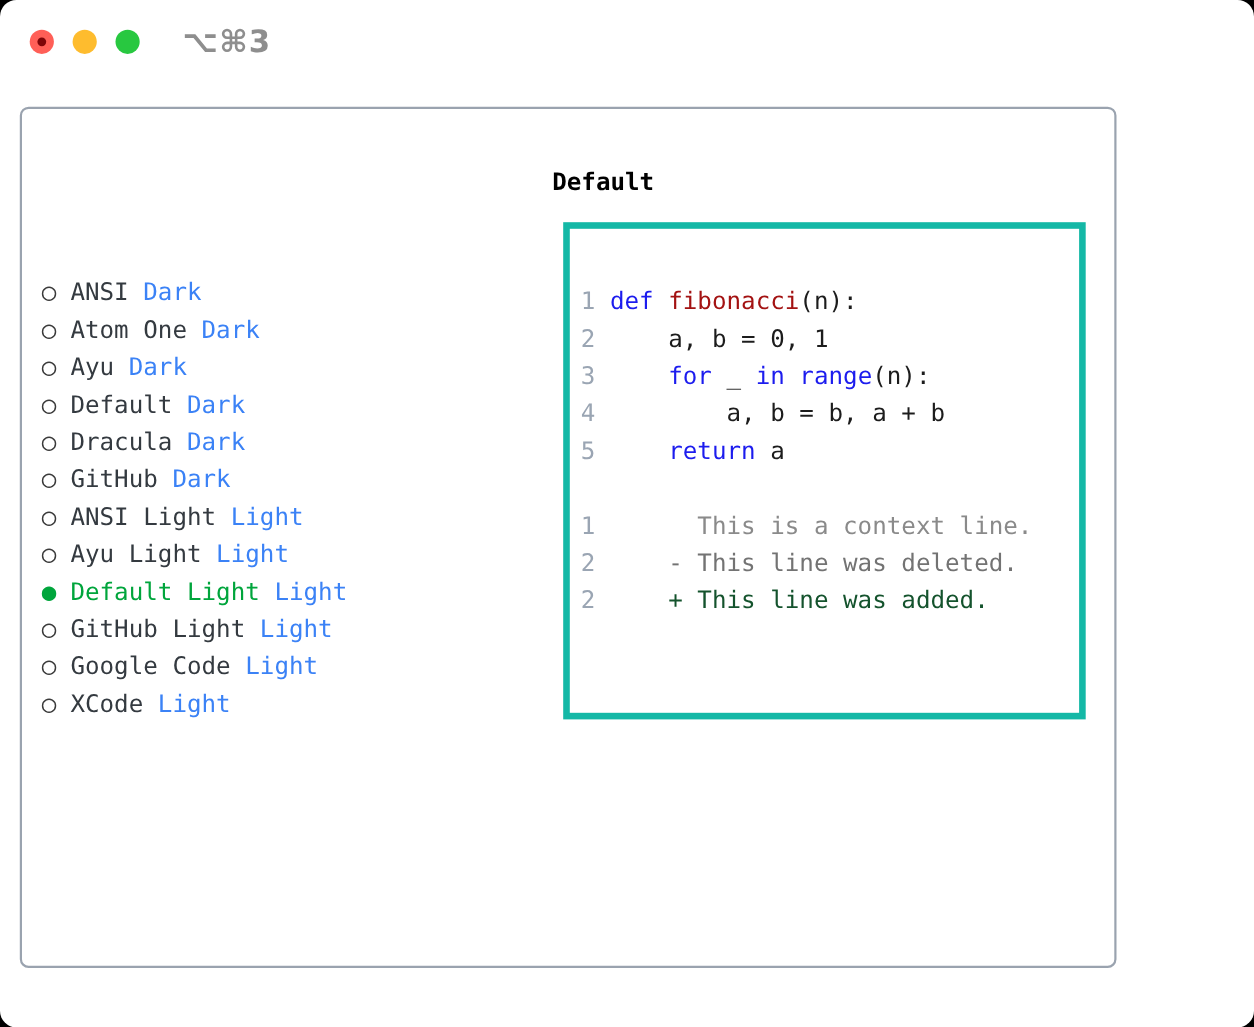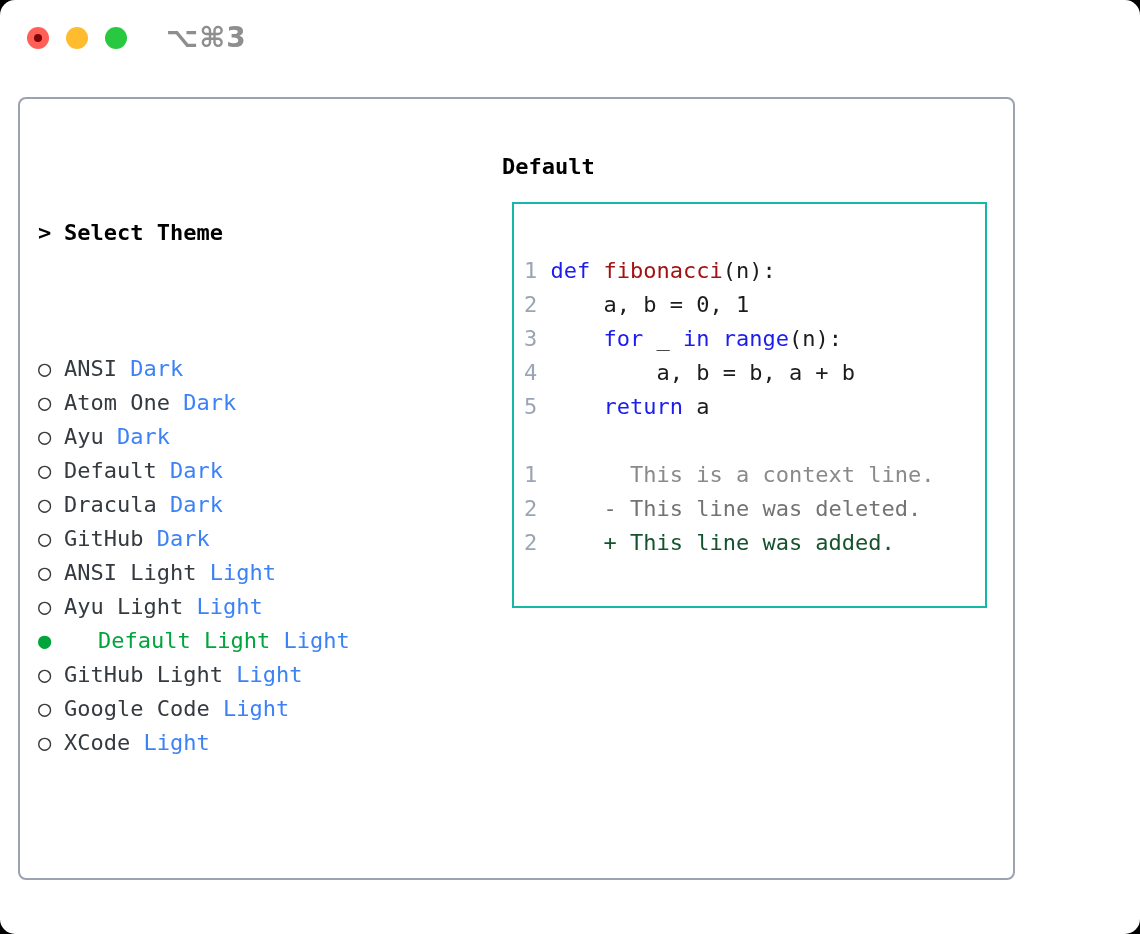--- a/index.html
+++ b/index.html
@@ -79,37 +79,37 @@
   .row.blank { height: 34px; }
   .mark {
     display: inline-block;
     width: 26px;
     color: #3a3a3a;
   }
   .mark.cursor { color: #000; font-weight: bold; }
   .mark.sel { color: #00a53c; }
   .hdr { color: #000; font-weight: bold; }
   .t-name { color: #343a40; }
-  .t-name.sel { color: #00a53c; margin-left: 34px; }
+  .t-name.sel { color: #00a53c; }
   .t-variant { color: #3b82f6; }
   .option { cursor: default; }
   
   .preview-title {
     position: absolute;
     left: 482px; top: 51px;  
     font-size: 22px;
     line-height: 34px;
     font-weight: bold;
     color: #000;
   }
   .preview-box {
     position: absolute;
     left: 492px; top: 103px;  
-    width: 475px; height: 406px;
-    border: 2px solid #14b8a6;
+    width: 475px; height: 452px;
+    border: 6px solid #14b8a6;
     box-sizing: border-box;
     background: #fff;
     overflow: hidden;
   }
   .code {
     padding: 50px 0 0 10px;
     font-size: 22px;
     line-height: 34px;
     white-space: pre;
     color: #1c1c1c;
@@ -139,21 +139,20 @@
       <div class="light red"></div>
       <div class="light yellow"></div>
       <div class="light green"></div>
     </div>
     <div class="shortcut">⌥⌘3</div>
   </div>
 
   <div class="panel">
 
     <div class="left-col">
-      <div class="row"><span class="mark cursor">&gt;</span><span class="hdr">Select Theme</span></div>
 
       <div id="theme-list"><div class="row option"><span class="mark">○</span><span class="t-name">ANSI</span><span class="t-variant"> Dark</span></div><div class="row option"><span class="mark">○</span><span class="t-name">Atom One</span><span class="t-variant"> Dark</span></div><div class="row option"><span class="mark">○</span><span class="t-name">Ayu</span><span class="t-variant"> Dark</span></div><div class="row option"><span class="mark">○</span><span class="t-name">Default</span><span class="t-variant"> Dark</span></div><div class="row option"><span class="mark">○</span><span class="t-name">Dracula</span><span class="t-variant"> Dark</span></div><div class="row option"><span class="mark">○</span><span class="t-name">GitHub</span><span class="t-variant"> Dark</span></div><div class="row option"><span class="mark">○</span><span class="t-name">ANSI Light</span><span class="t-variant"> Light</span></div><div class="row option"><span class="mark">○</span><span class="t-name">Ayu Light</span><span class="t-variant"> Light</span></div><div class="row option"><span class="mark sel">●</span><span class="t-name sel">Default Light</span><span class="t-variant"> Light</span></div><div class="row option"><span class="mark">○</span><span class="t-name">GitHub Light</span><span class="t-variant"> Light</span></div><div class="row option"><span class="mark">○</span><span class="t-name">Google Code</span><span class="t-variant"> Light</span></div><div class="row option"><span class="mark">○</span><span class="t-name">XCode</span><span class="t-variant"> Light</span></div></div>
 
       <div class="row blank"></div>
 
       
 
       
 
       

